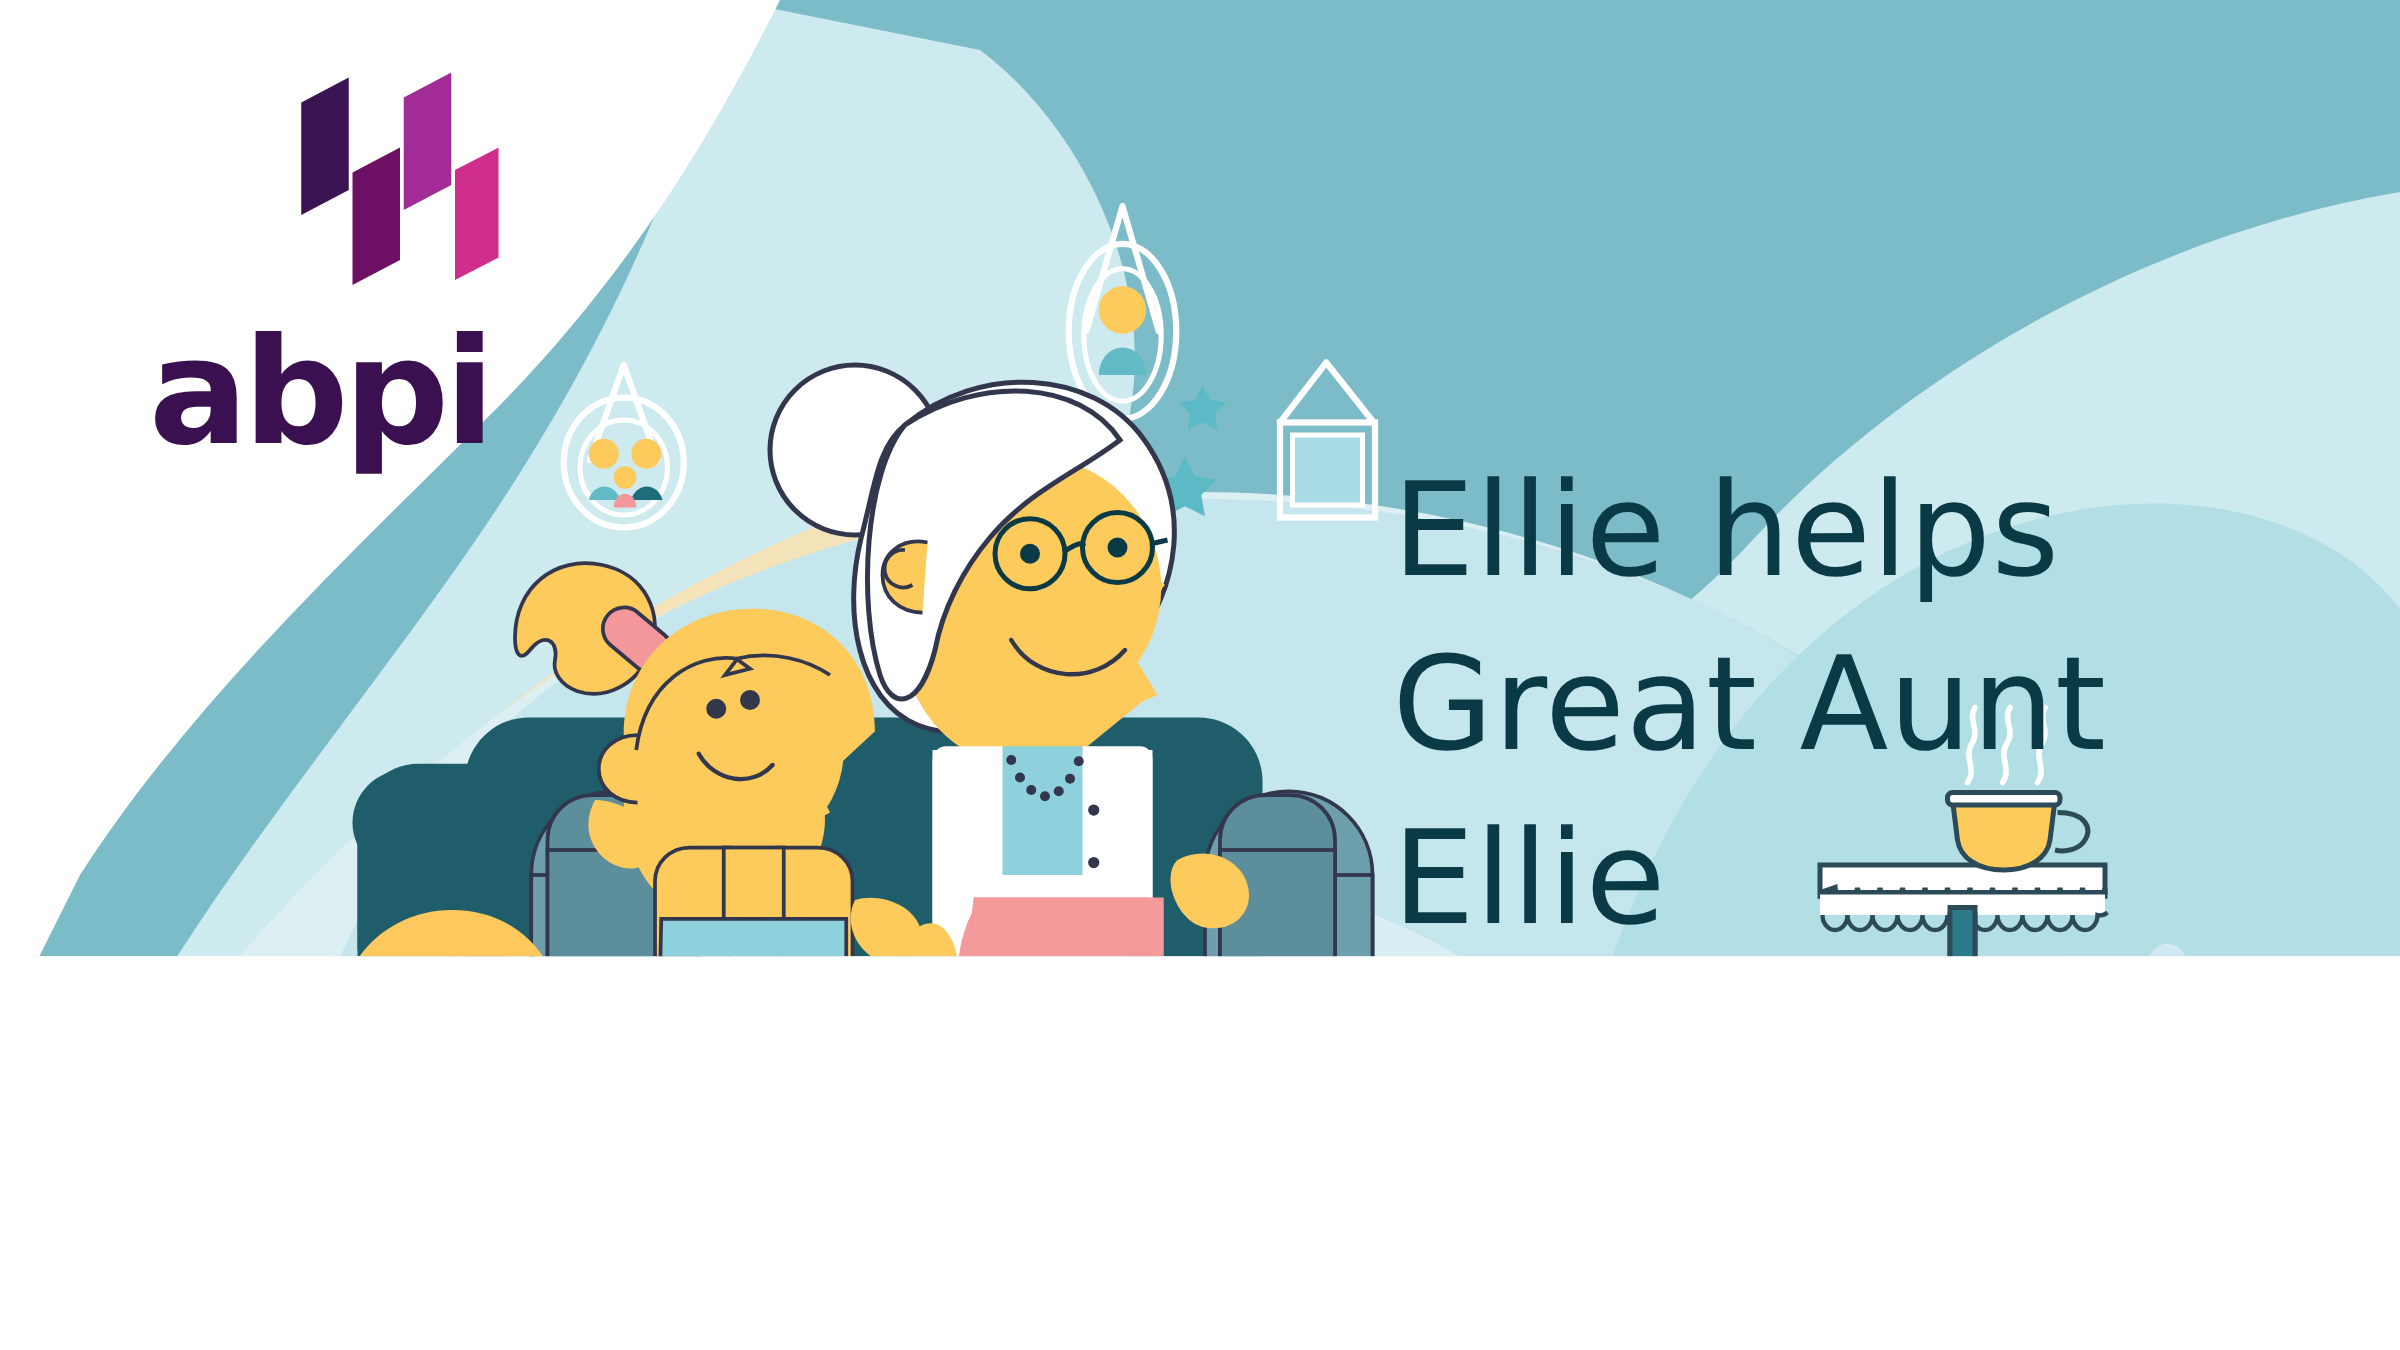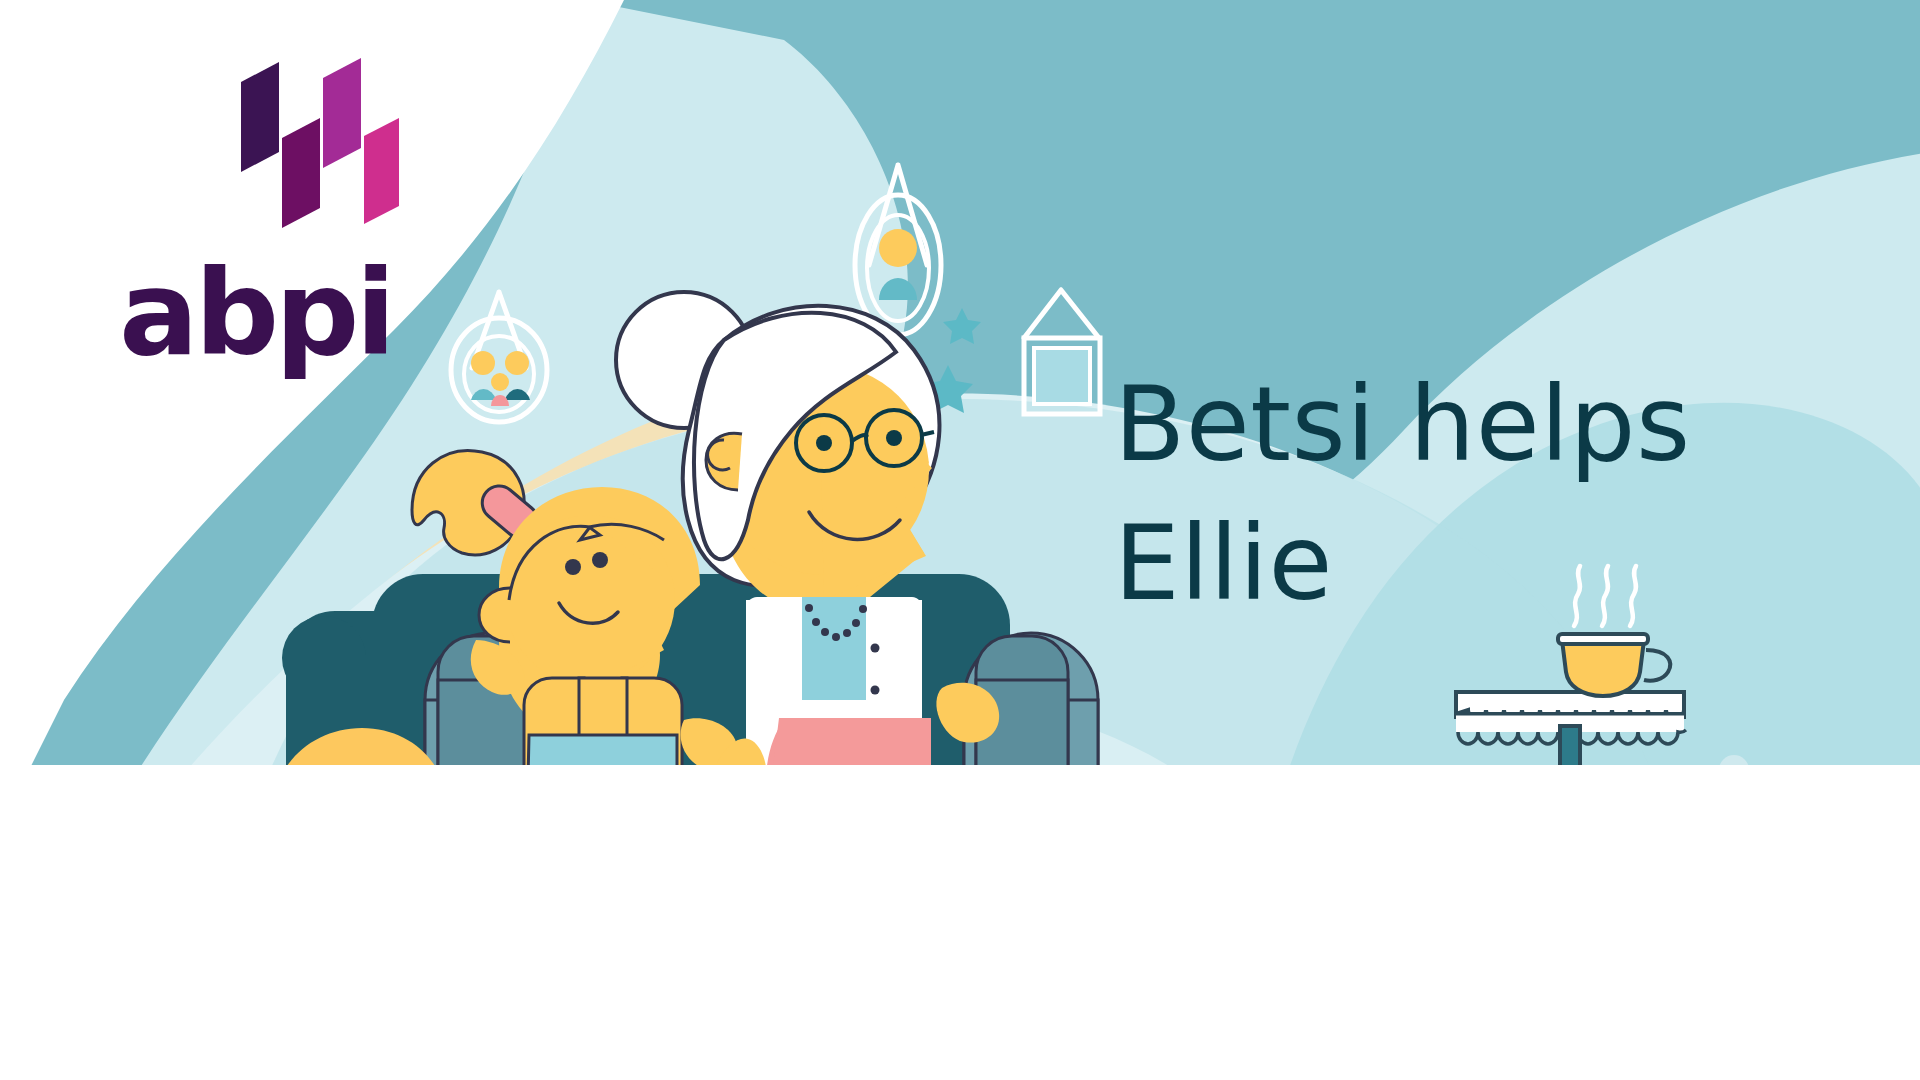--- a/index.html
+++ b/index.html
@@ -378,17 +378,18 @@
       <polygon points="163,98 201,78 201,168 163,188" fill="#6d0f63"></polygon>
 
       <polygon points="204,38 242,18 242,108 204,128" fill="#a32b96"></polygon>
 
       <polygon points="245,96 280,78 280,166 245,184" fill="#cf2e8e"></polygon>
     </svg>
     <div class="logo-word">abpi</div>
   </div>
 
   <div class="title-block">
-    <div class="title-line">Betsi helps</div>
+    <div class="title-line">Ellie helps</div>
+    <div class="title-line">Great Aunt</div>
     <div class="title-line">Ellie</div>
   </div>
 
 </div>
 
 </body></html>

